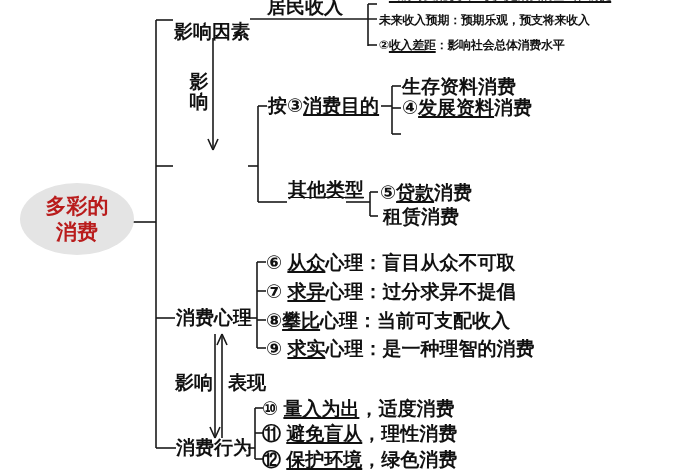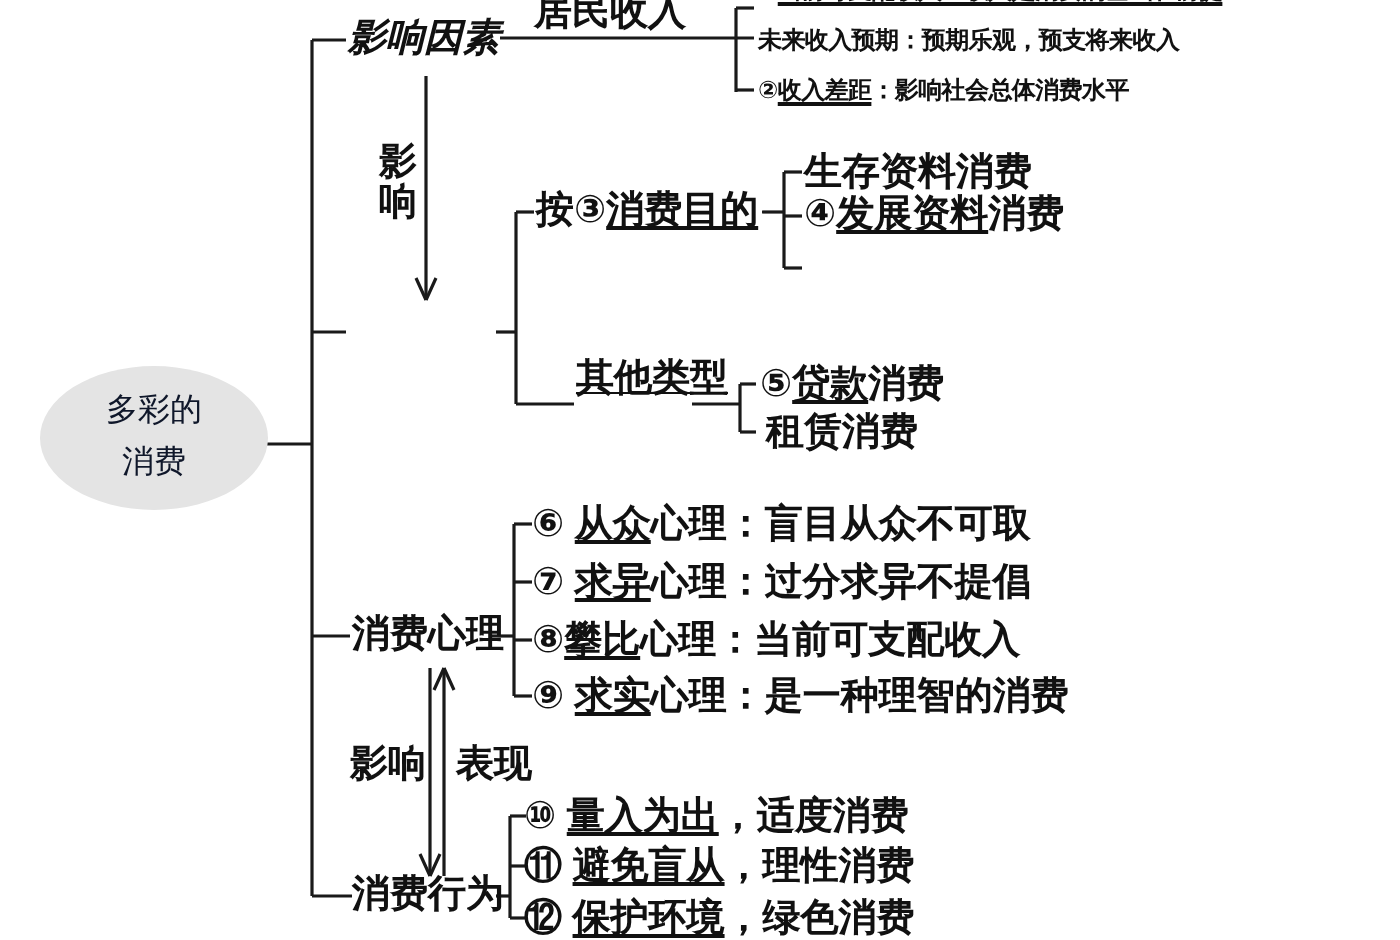--- a/index.html
+++ b/index.html
@@ -13,21 +13,21 @@
     position:absolute;font-weight:bold;font-size:19px;line-height:20px;
     white-space:nowrap;color:#111;
   }
   .t.small{font-size:12px;letter-spacing:-0.3px;}
   .u{text-decoration:underline;text-underline-offset:2px;text-decoration-thickness:1.5px;}
   .root-oval{
     position:absolute;left:20px;top:183px;width:114px;height:72px;
     background:#e4e4e4;border-radius:50%;
     display:flex;flex-direction:column;align-items:center;justify-content:center;
   }
-  .root-oval span{display:block;font-weight:normal;font-size:16px;line-height:26px;color:#0f172a;}
+  .root-oval span{display:block;font-weight:bold;font-size:21px;line-height:26px;color:#b91c1c;}
   .vstack span{display:block;text-align:center;}
 </style>
 </head>
 <body>
 
 <div class="stage">
 
   <svg class="wires" viewBox="0 0 700 470">
     <g>
       <path d="M156 20 V448"></path>
@@ -83,21 +83,21 @@
       <path d="M255 433 H263"></path>
       <path d="M255 459 H263"></path>
     </g>
   </svg>
 
   <div class="root-oval">
     <span>多彩的</span>
     <span>消费</span>
   </div>
 
-  <div class="t" style="left:174px;top:10px;font-style:italic;">影响因素</div>
+  <div class="t" style="left:174px;top:22px;">影响因素</div>
   <div class="t" style="left:267px;top:-3px;">居民收入</div>
 
   <div class="t small" style="left:379px;top:-15px;">
     <span>①</span><span class="u">当前可支配收入：收入是消费的基础和前提</span><span></span>
   </div>
   <div class="t small" style="left:379px;top:10px;">未来收入预期：预期乐观，预支将来收入</div>
   <div class="t small" style="left:379px;top:35px;">
     <span>②</span><span class="u">收入差距</span><span>：影响社会总体消费水平</span>
   </div>
 

